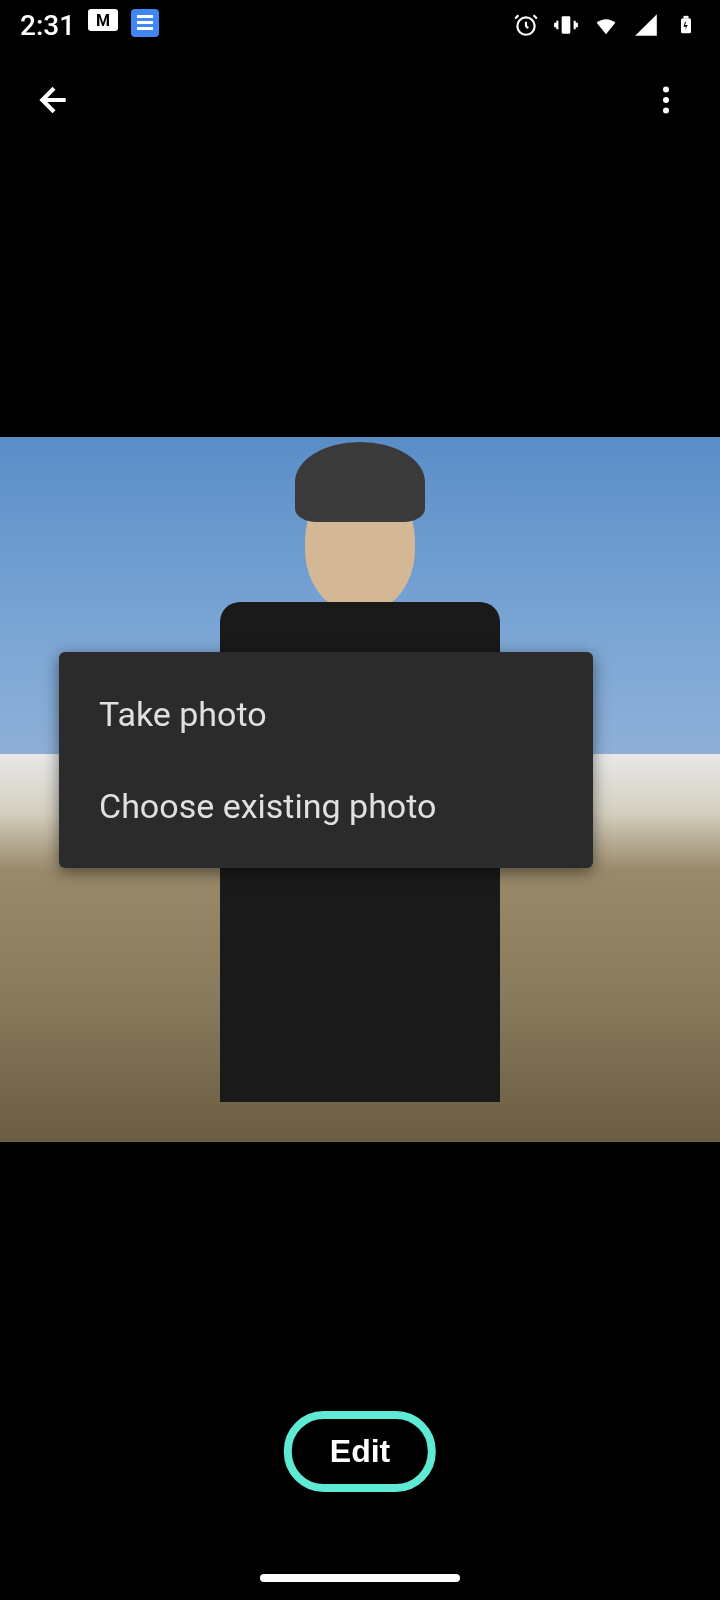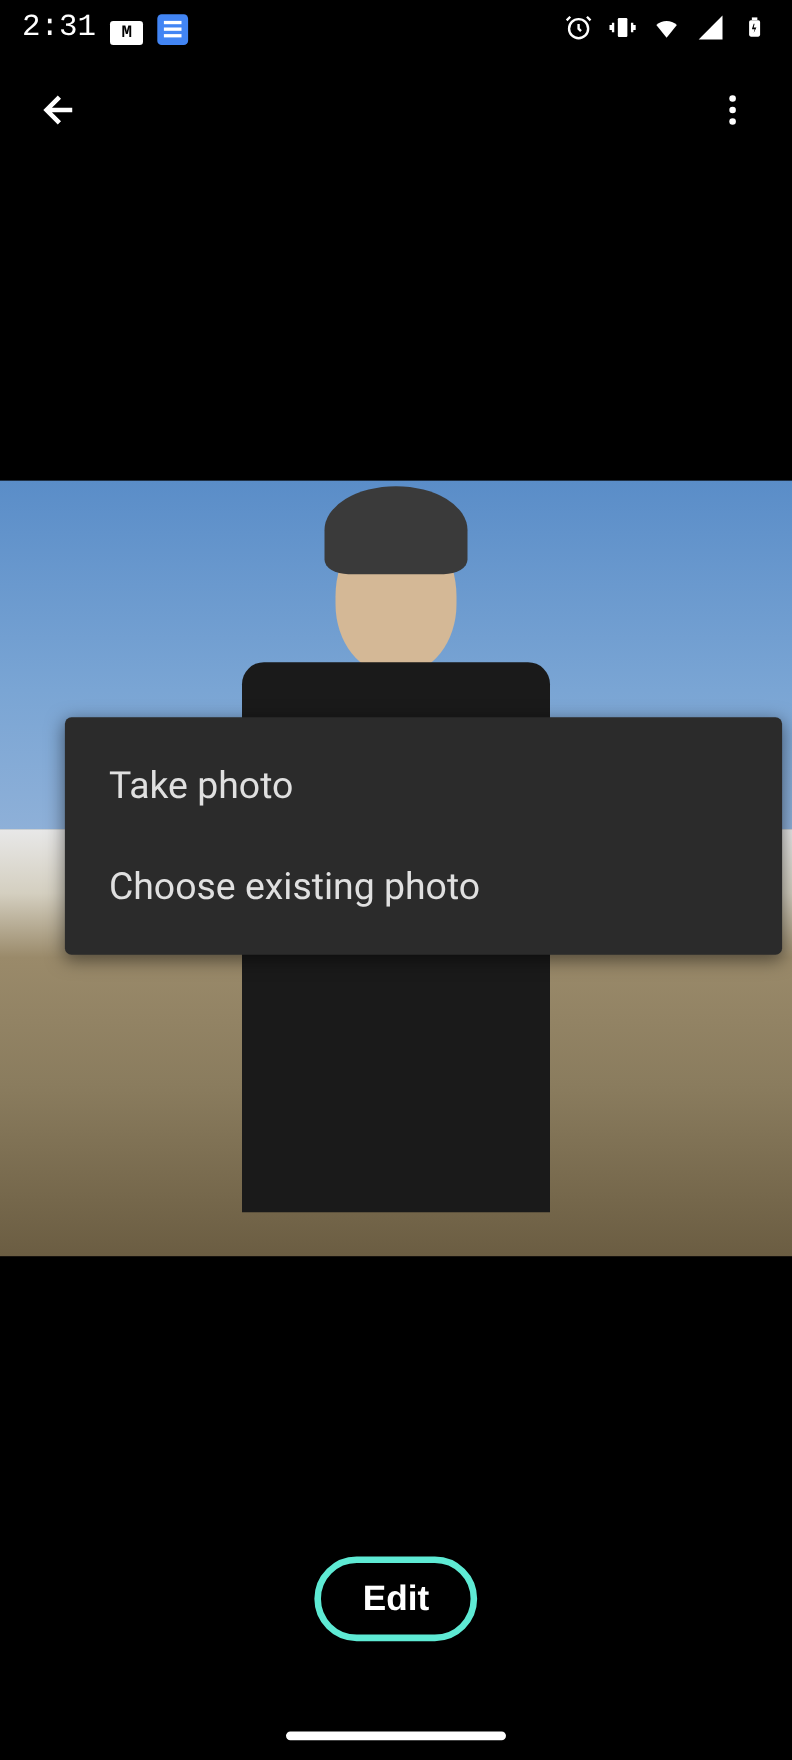--- a/index.html
+++ b/index.html
@@ -23,23 +23,22 @@
       align-items: center;
       justify-content: space-between;
       padding: 0 20px;
       color: #fff;
       font-size: 28px;
       font-weight: 500;
     }
     
     .status-left {
       display: flex;
-      align-items: flex-end;
+      align-items: flex-start;
       gap: 13px;
-      font-family: Liberation Mono, monospace;
     }
     
     .status-right {
       display: flex;
       align-items: center;
       gap: 12px;
     }
     
     .status-icon {
       width: 28px;
@@ -138,21 +137,21 @@
       left: 0;
       width: 100%;
       height: 55%;
       background: linear-gradient(180deg, #e8e8e8 0%, #d4cfc0 15%, #9a8a6a 30%, #8a7c5e 60%, #6b5d42 100%);
     }
     
     .popup-menu {
       position: absolute;
       left: 59px;
       top: 652px;
-      width: 652px;
+      width: 534px;
       background: #2b2b2b;
       border-radius: 6px;
       padding: 16px 0;
       box-shadow: 0 4px 16px rgba(0,0,0,0.5);
       z-index: 100;
     }
     
     .menu-item {
       padding: 26px 40px;
       color: #e0e0e0;
@@ -160,21 +159,21 @@
       font-weight: 400;
       cursor: pointer;
     }
     
     .edit-button {
       position: absolute;
       bottom: 108px;
       left: 50%;
       transform: translateX(-50%);
       padding: 14px 38px;
-      border: 6px solid #5eead4;
+      border: 8px solid #5eead4;
       border-radius: 40px;
       color: #fff;
       font-size: 32px;
       font-weight: 600;
       background: transparent;
       cursor: pointer;
     }
     
     .nav-bar {
       position: absolute;

